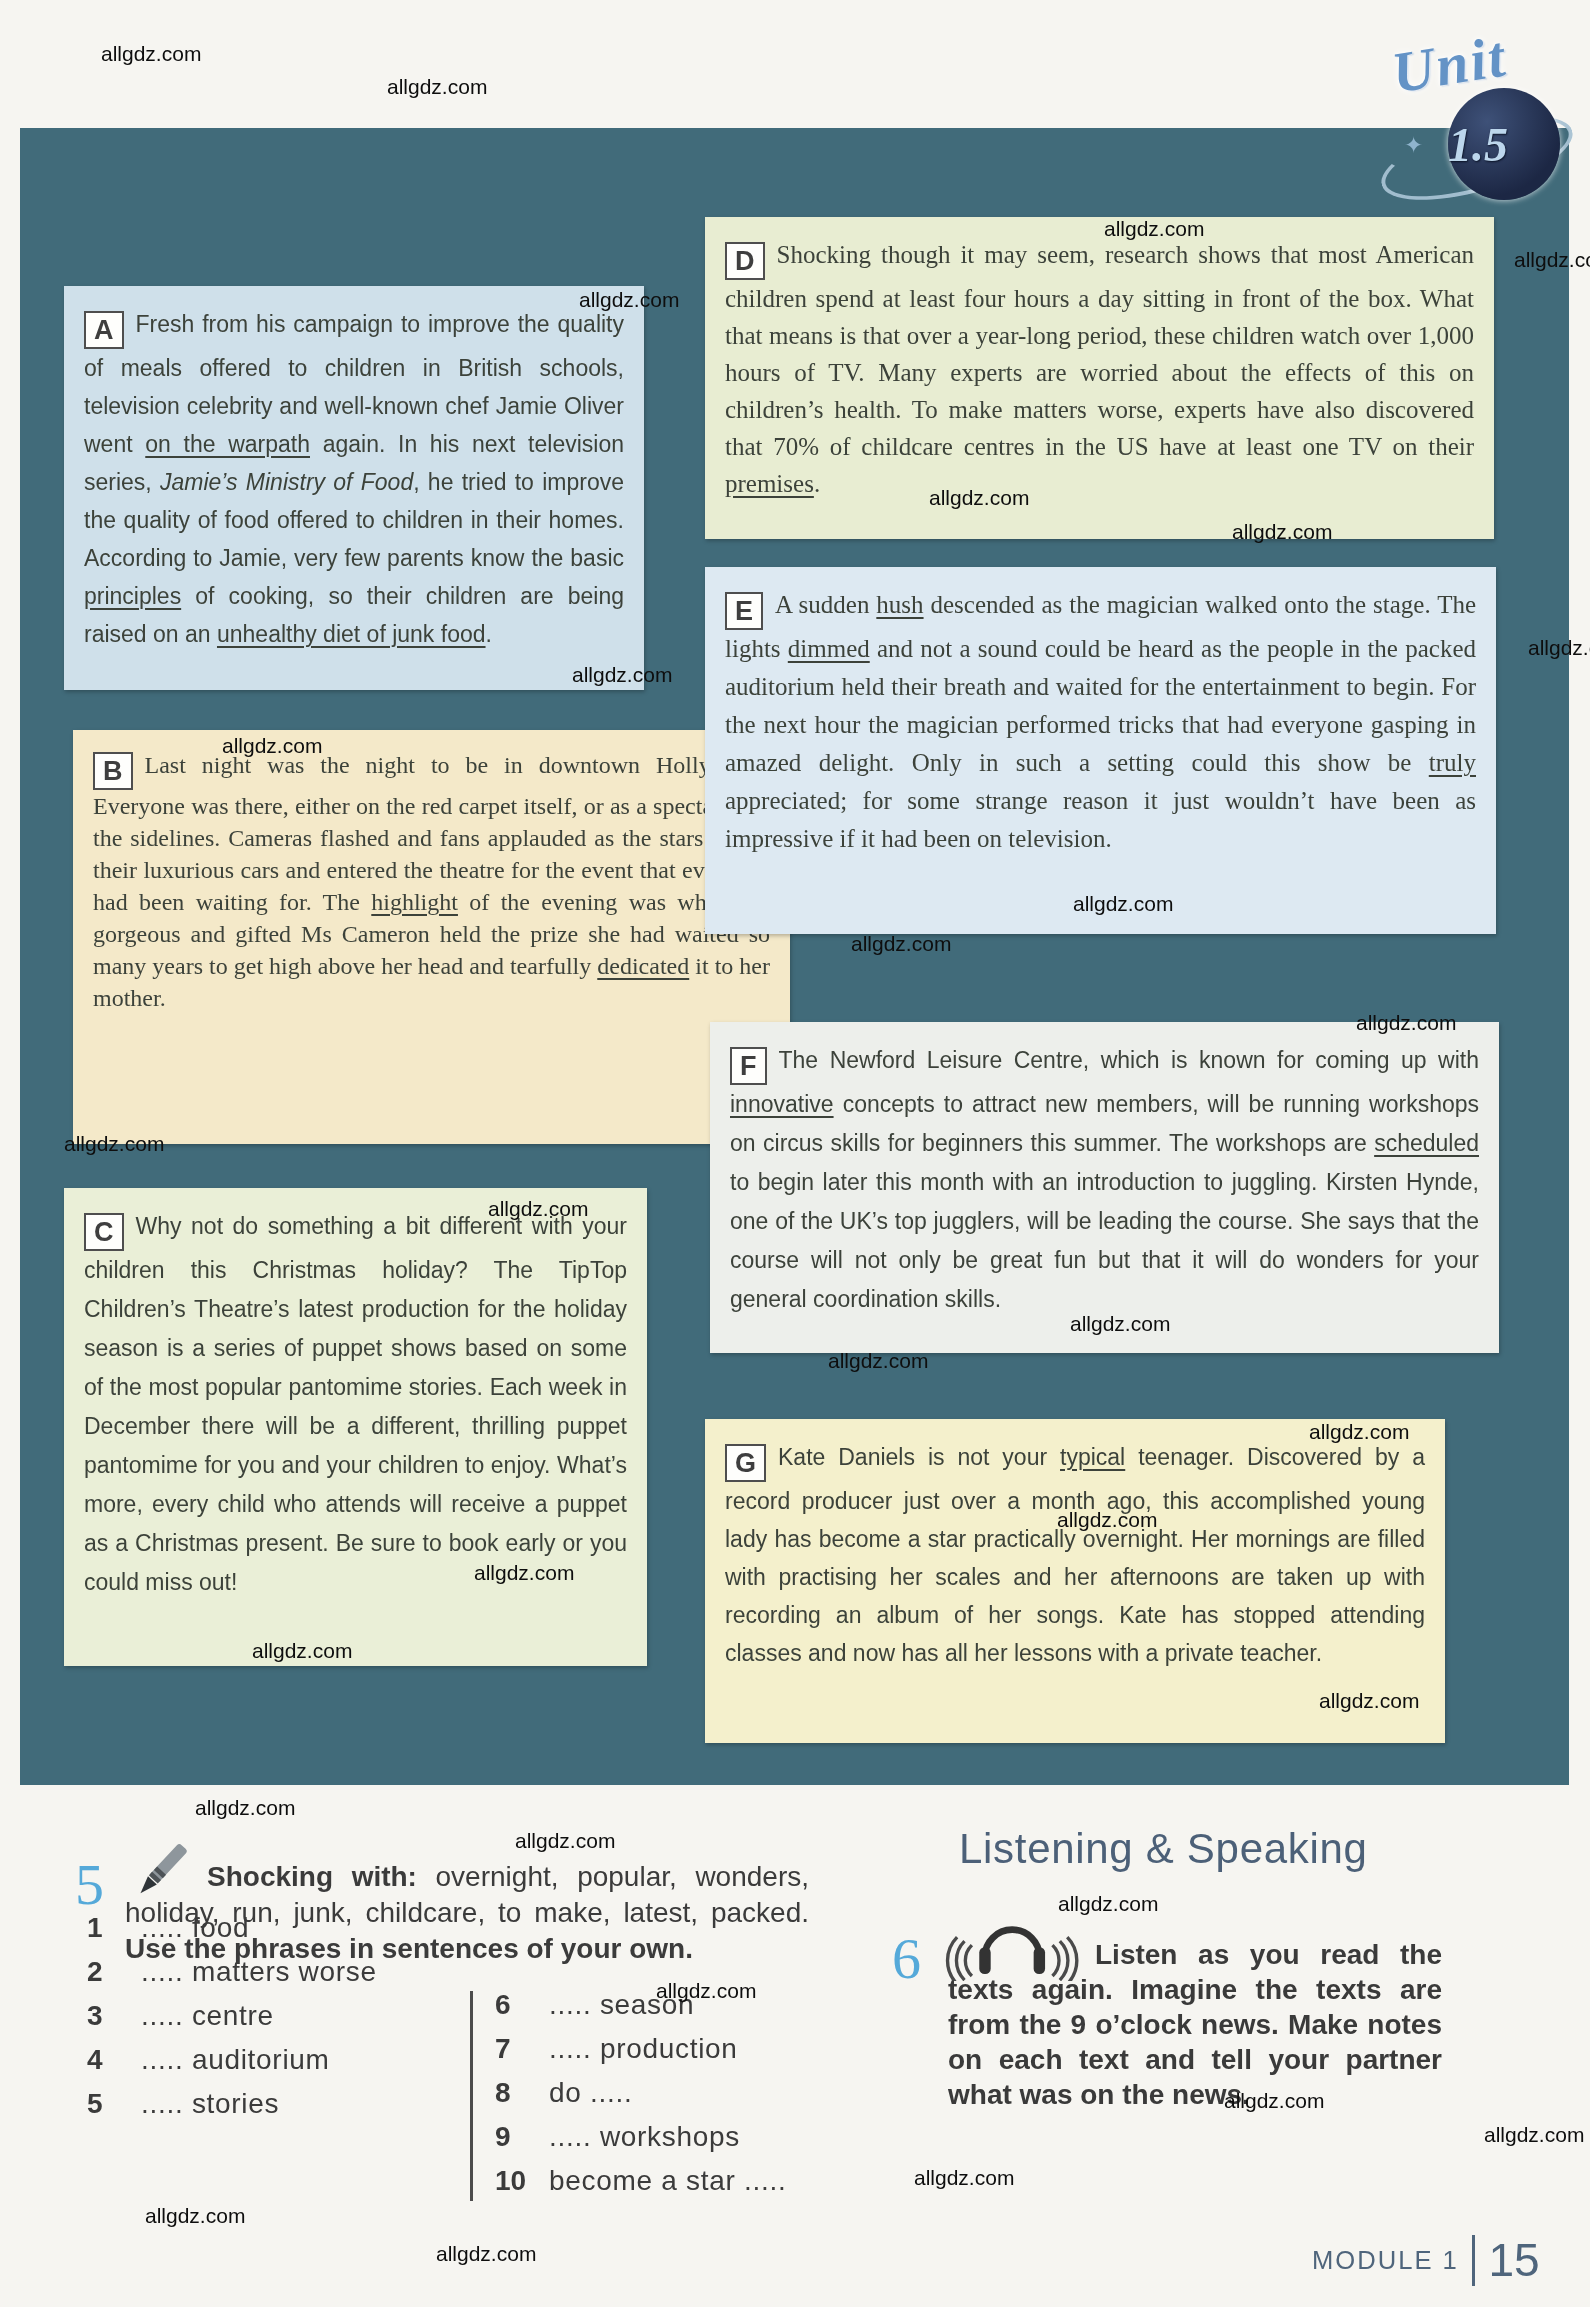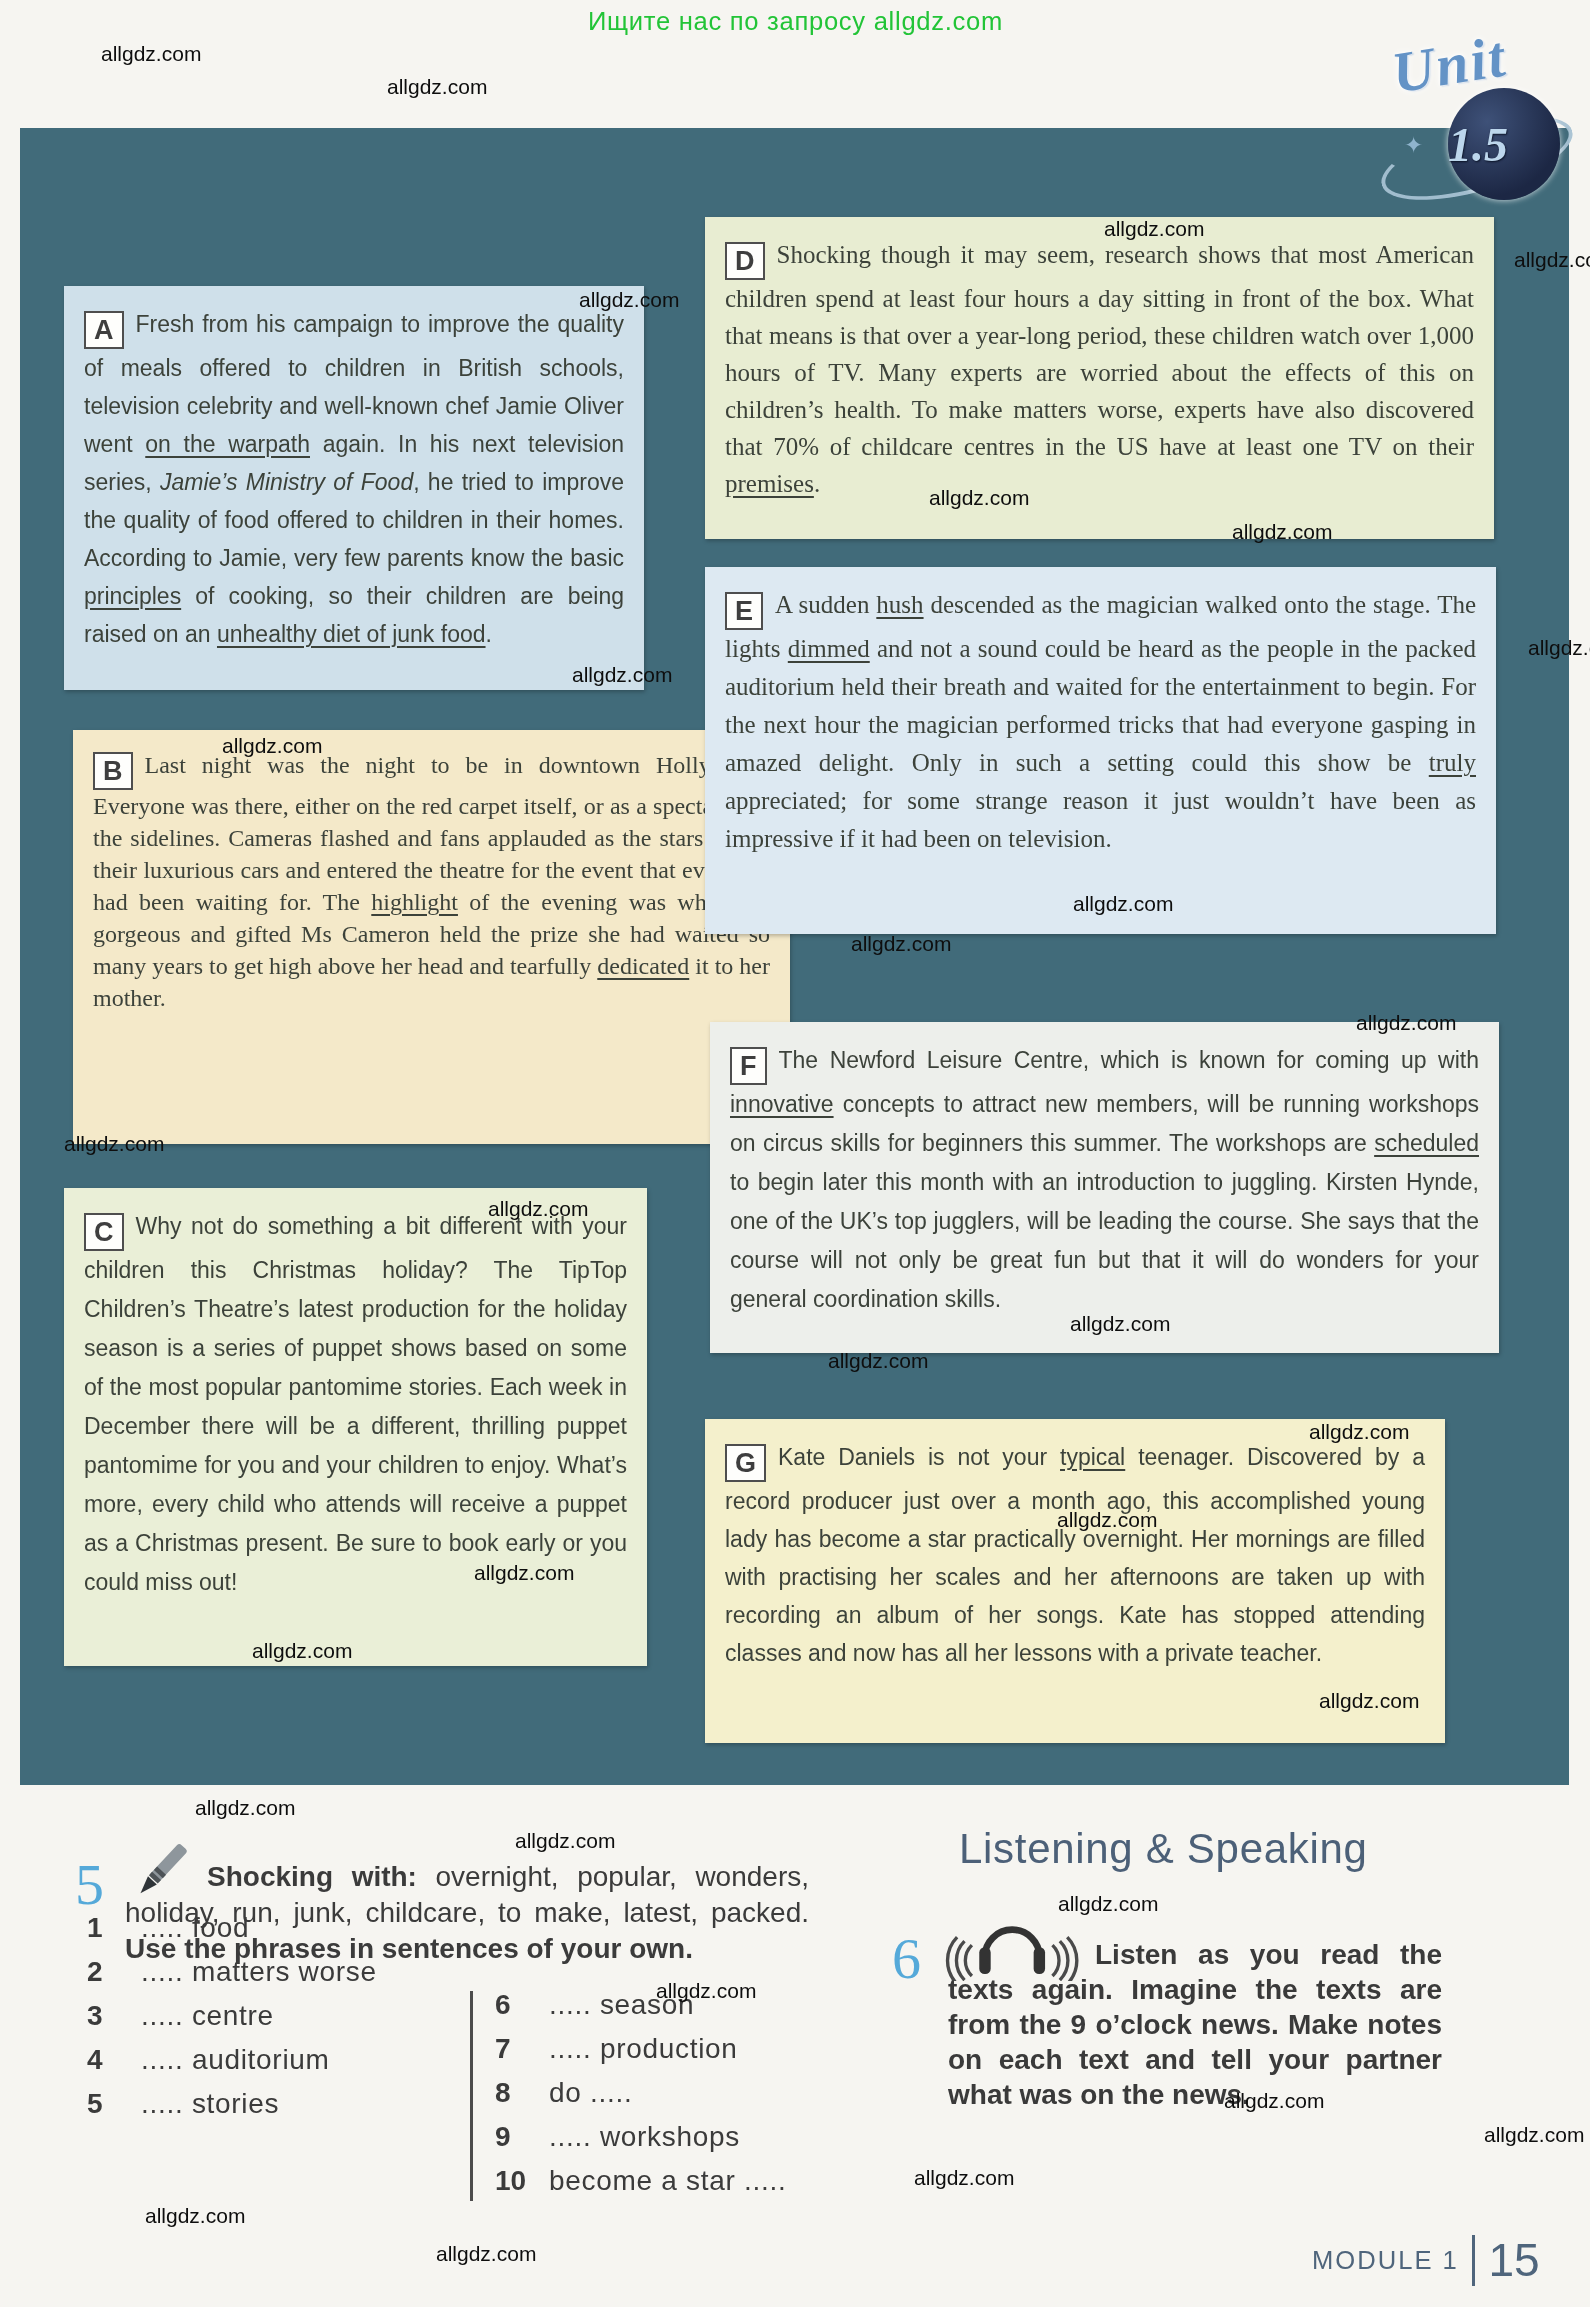--- a/index.html
+++ b/index.html
@@ -83,21 +83,20 @@
   #module-divider{width:2.7px;height:51px;background:#4f657c;margin:0 13.5px;}
   #page-number{font-size:46px;}
   #site-footer{position:absolute;left:0;top:2269px;width:1591px;text-align:center;
                color:#5c0b9e;font-size:30px;}
 </style>
 </head>
 <body>
 
 <div class="page">
 
-  <div class="promo">Ищите нас по запросу allgdz.com</div>
 
   <div class="teal"></div>
 
   <div class="unit-logo">
     <span class="unit-ring"></span>
     <span class="unit-circle">
       <span>1.5</span>
     </span>
     <span class="unit-word">Unit</span>
     <span class="unit-star">✦</span>

